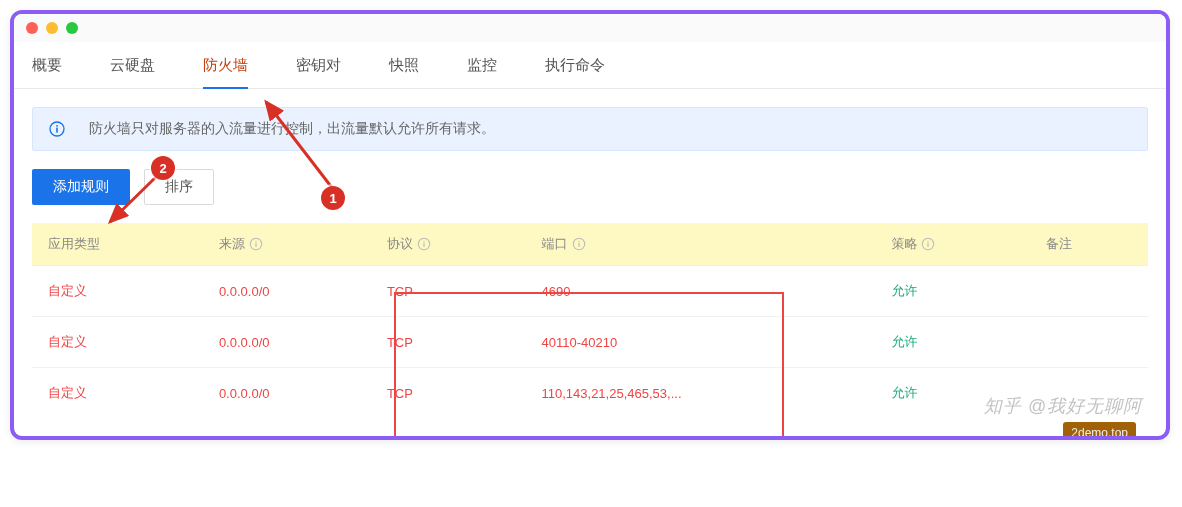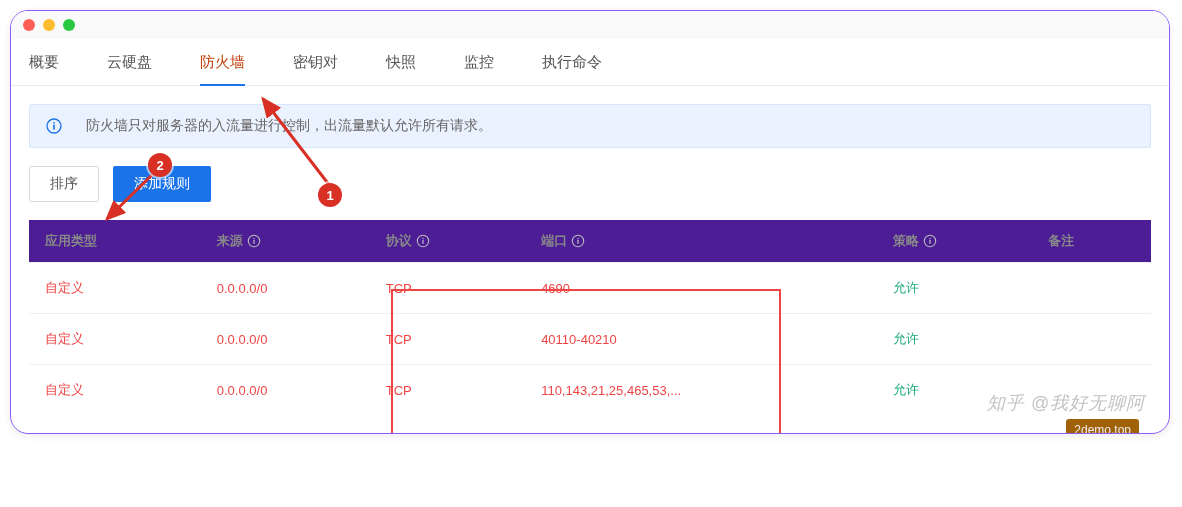--- a/index.html
+++ b/index.html
@@ -4,22 +4,22 @@
   <style>
     * { margin: 0; padding: 0; box-sizing: border-box; }
     body {
       font-family: -apple-system, "PingFang SC", "Microsoft YaHei", sans-serif;
       font-size: 14px;
       color: #333;
       background: #fff;
       padding: 10px;
     }
     .window {
-      border: 1px solid #8b5cf6;
-      border-radius: 18px;
+      border: 4px solid #8b5cf6;
+      border-radius: 12px;
       overflow: hidden;
       width: 1160px;
       position: relative;
       box-shadow: 0 2px 8px rgba(0,0,0,0.08);
     }
     .titlebar {
       display: flex;
       align-items: center;
       padding: 8px 12px;
       background: #fafafa;
@@ -90,23 +90,23 @@
       background: #fff;
       color: #555;
       border: 1px solid #d9d9d9;
     }
 
     .table {
       width: 100%;
       border-collapse: collapse;
     }
     .table th {
-      background: #4c1d95;
+      background: #fef9c3;
       text-align: left;
-      font-weight: bold;
+      font-weight: normal;
       color: #888;
       padding: 12px 16px;
       font-size: 13px;
     }
     .table td {
       padding: 16px;
       border-top: 1px solid #f0f0f0;
       color: #ef4444;
       font-size: 13px;
       white-space: nowrap;
@@ -188,22 +188,22 @@
     <div class="info-banner">
       <svg class="info-icon-svg" viewBox="0 0 16 16">
         <circle cx="8" cy="8" r="7" fill="none" stroke="#1a73e8" stroke-width="1.3"></circle>
         <circle cx="8" cy="4.8" r="0.9" fill="#1a73e8"></circle>
         <rect x="7.2" y="6.6" width="1.6" height="5" fill="#1a73e8"></rect>
       </svg>
       <span>防火墙只对服务器的入流量进行控制，出流量默认允许所有请求。</span>
     </div>
 
     <div class="action-row">
+      <button class="btn btn-primary">添加规则</button>
       <button class="btn btn-default">排序</button>
-      <button class="btn btn-primary">添加规则</button>
     </div>
 
     <table class="table">
       <thead>
         <tr>
           <th><span class="th-inner">
                 <span>应用类型</span>
               </span></th>
           <th><span class="th-inner">
                 <span>来源</span>

